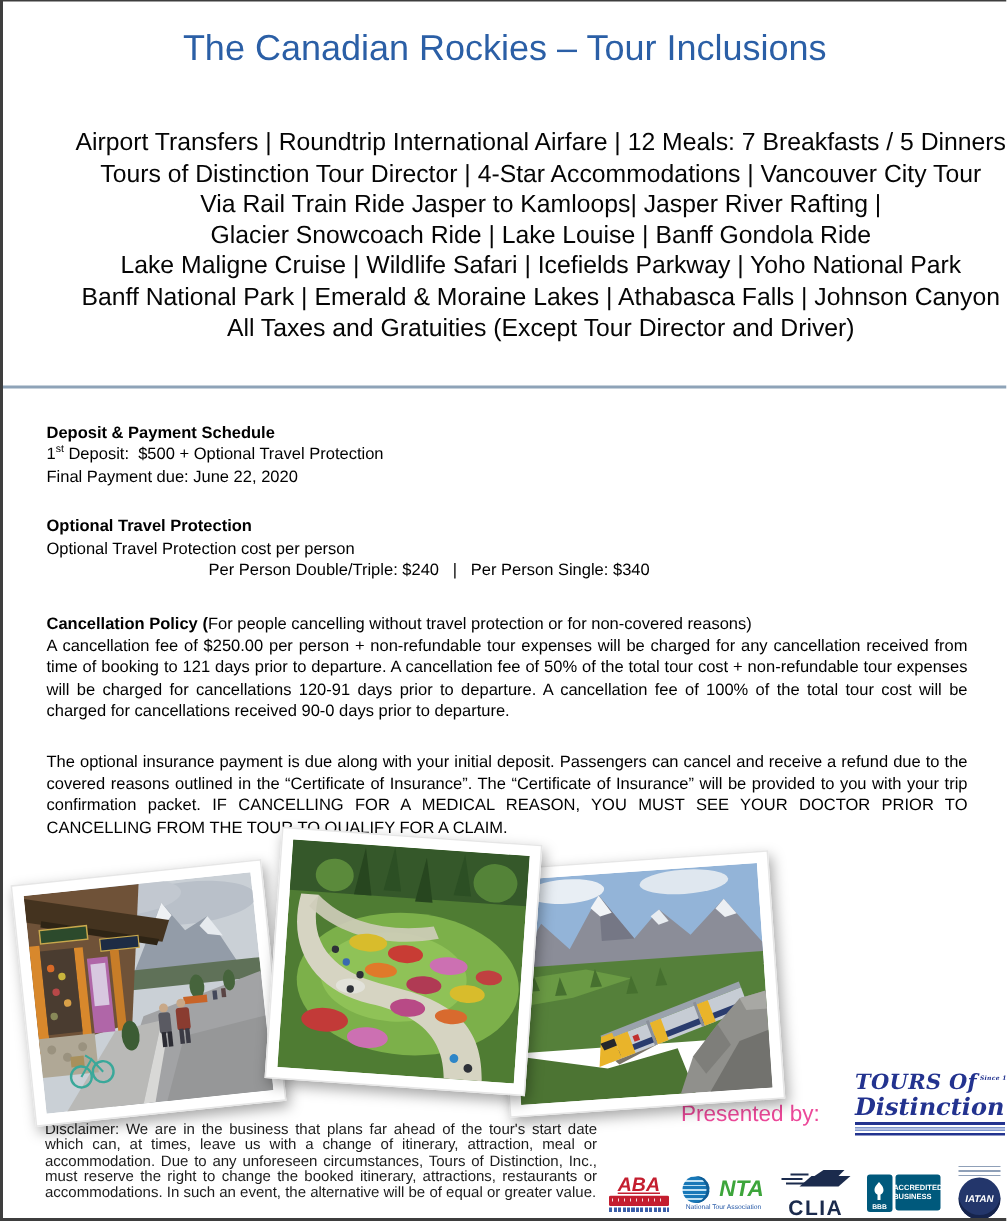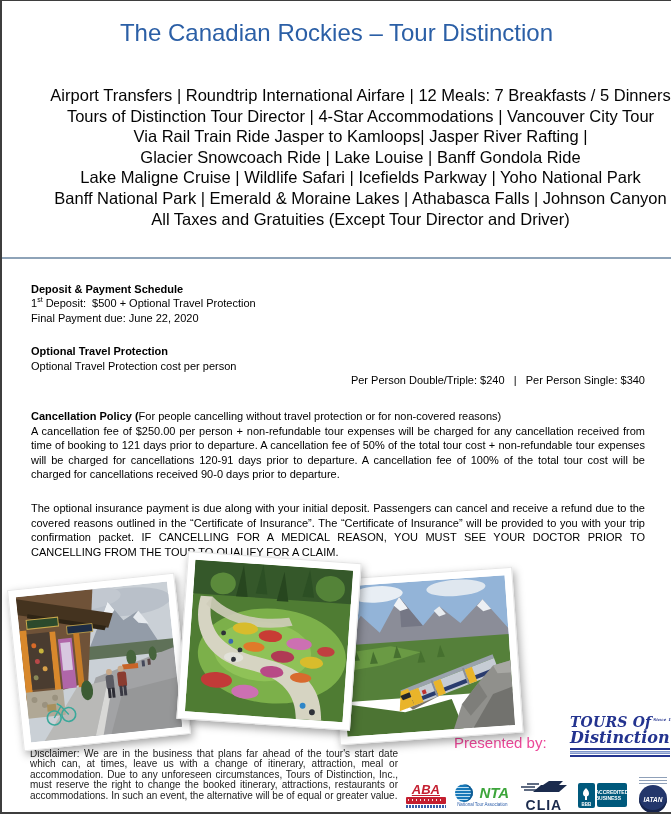--- a/index.html
+++ b/index.html
@@ -36,21 +36,21 @@
   }
   .content {
     position:absolute; top:281px; left:29px; width:614px;
     font-size:11px; line-height:14.4px;
   }
   .h { font-weight:bold; }
   .pre { white-space:pre; }
   .mt19 { margin-top:19px; }
   .mt22 { margin-top:22px; }
   .mt20 { margin-top:20px; }
-  .rates { margin-left:68px; white-space:pre;text-align:right; }
+  .rates { margin-left:108px; white-space:pre; }
   .just { text-align:justify; }
   sup { font-size:7px; vertical-align:super; line-height:0; }
 
   
   .polaroid {
     position:absolute; background:#fff; padding:7px;
     border:1px solid #e6e6e6;
     box-shadow:2px 4px 9px rgba(0,0,0,0.35);
   }
   .polaroid svg { display:block; }
@@ -121,21 +121,21 @@
   .iatan-circle { width:28px; height:28px; margin:0 auto; border-radius:50%;
     background:#23366b; color:#fff; display:flex; align-items:center; justify-content:center;
     font-size:6.5px; font-weight:bold; font-style:italic;
     box-shadow:inset 0 -3px 0 #16244c; }
 </style>
 </head>
 <body>
 
 <div class="page">
 
-  <div class="title">The Canadian Rockies – Tour Distinction</div>
+  <div class="title">The Canadian Rockies – Tour Inclusions</div>
 
   <div class="inclusions">
     <div>Airport Transfers | Roundtrip International Airfare | 12 Meals: 7 Breakfasts / 5 Dinners</div>
     <div>Tours of Distinction Tour Director | 4-Star Accommodations | Vancouver City Tour</div>
     <div>Via Rail Train Ride Jasper to Kamloops| Jasper River Rafting |</div>
     <div>Glacier Snowcoach Ride | Lake Louise | Banff Gondola Ride</div>
     <div>Lake Maligne Cruise | Wildlife Safari | Icefields Parkway | Yoho National Park</div>
     <div>Banff National Park | Emerald &amp; Moraine Lakes | Athabasca Falls | Johnson Canyon</div>
     <div>All Taxes and Gratuities (Except Tour Director and Driver)</div>
   </div>

